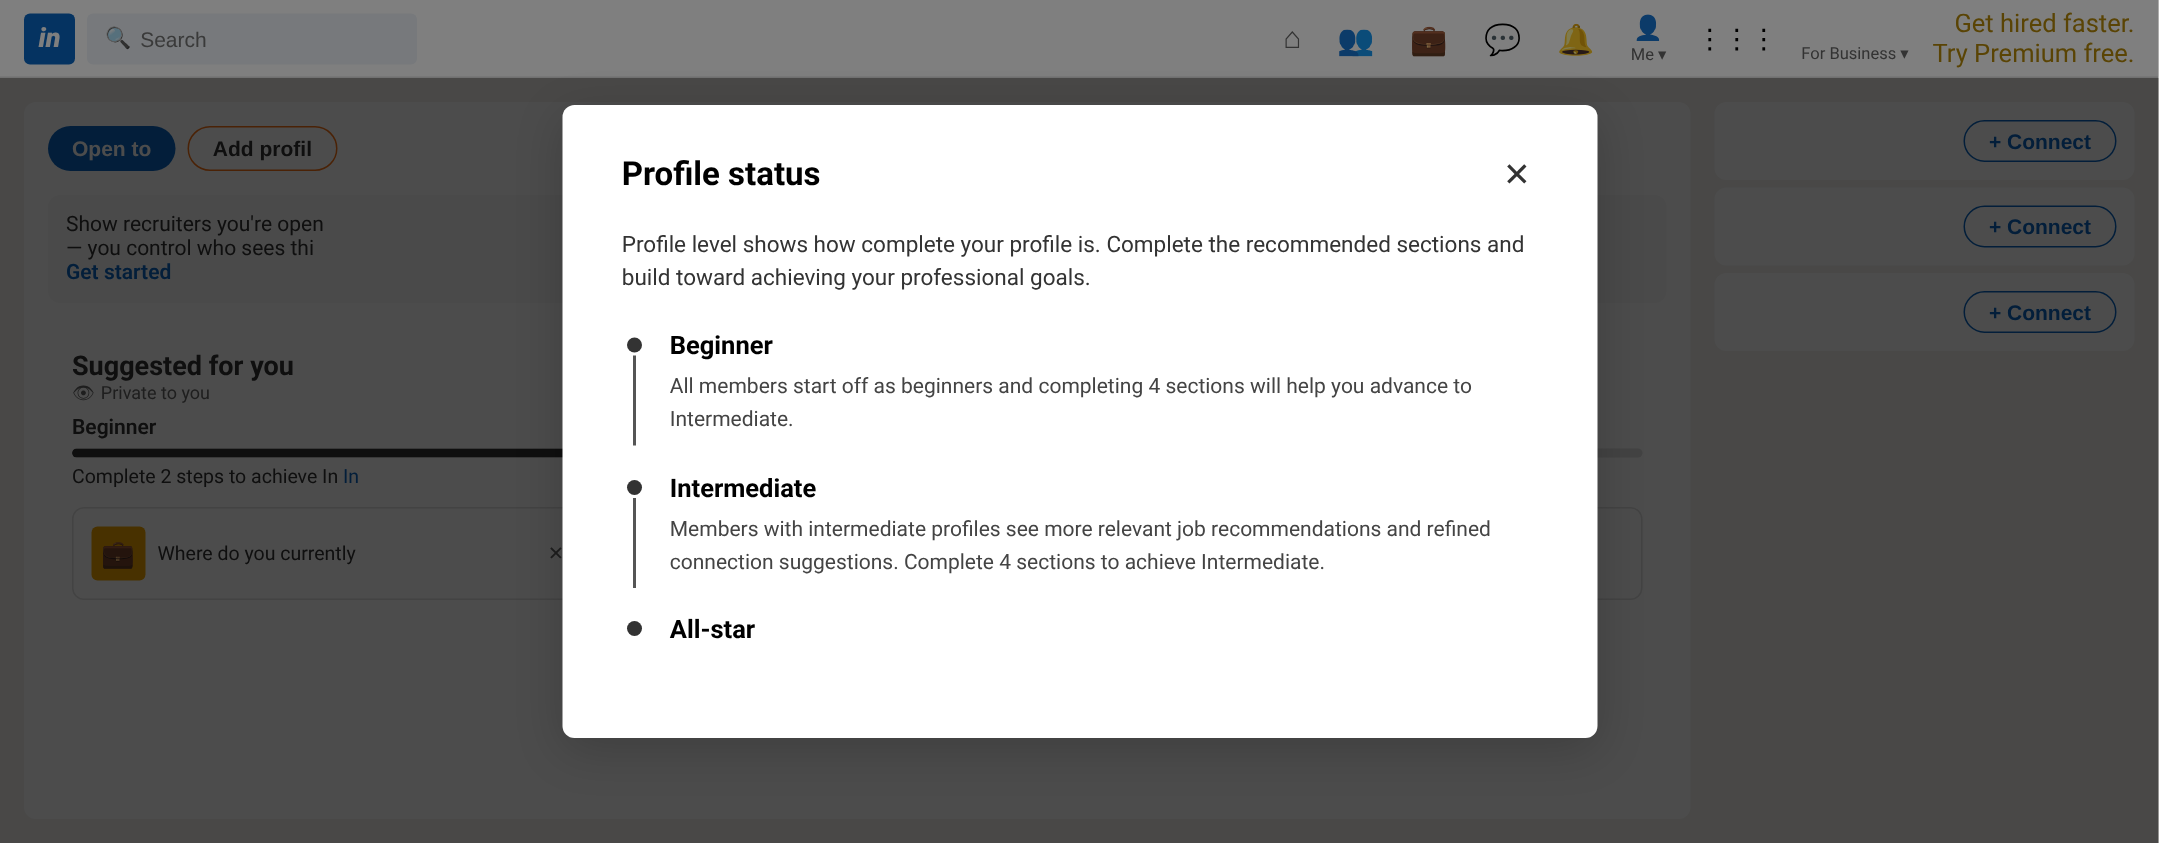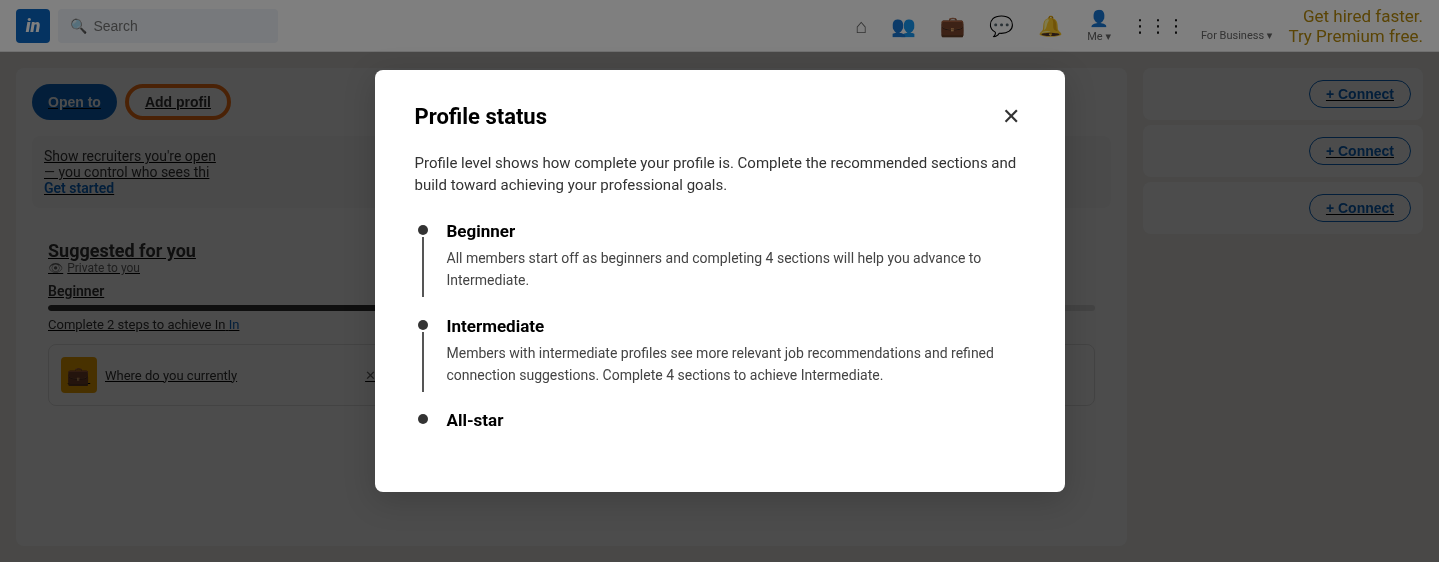--- a/index.html
+++ b/index.html
@@ -116,21 +116,20 @@
       top: 52px;
       left: 0;
       right: 0;
       bottom: 0;
       background: #f3f2ef;
       filter: brightness(0.6);
       z-index: 2;
       padding: 16px;
       display: flex;
       gap: 16px;
-      text-decoration: underline;
     }
     .bg-main {
       flex: 1;
       background: #fff;
       border-radius: 8px;
       padding: 16px;
     }
     .bg-buttons {
       display: flex;
       gap: 8px;
@@ -142,21 +141,21 @@
       border: none;
       border-radius: 20px;
       padding: 6px 16px;
       font-size: 14px;
       font-weight: 600;
       cursor: pointer;
     }
     .btn-add-profile {
       background: transparent;
       color: #333;
-      border: 4px solid #f97316;
+      border: 1px solid #f97316;
       border-radius: 20px;
       padding: 6px 16px;
       font-size: 14px;
       font-weight: 600;
       cursor: pointer;
     }
     .recruiter-box {
       background: #f8f8f8;
       border-radius: 8px;
       padding: 12px;

